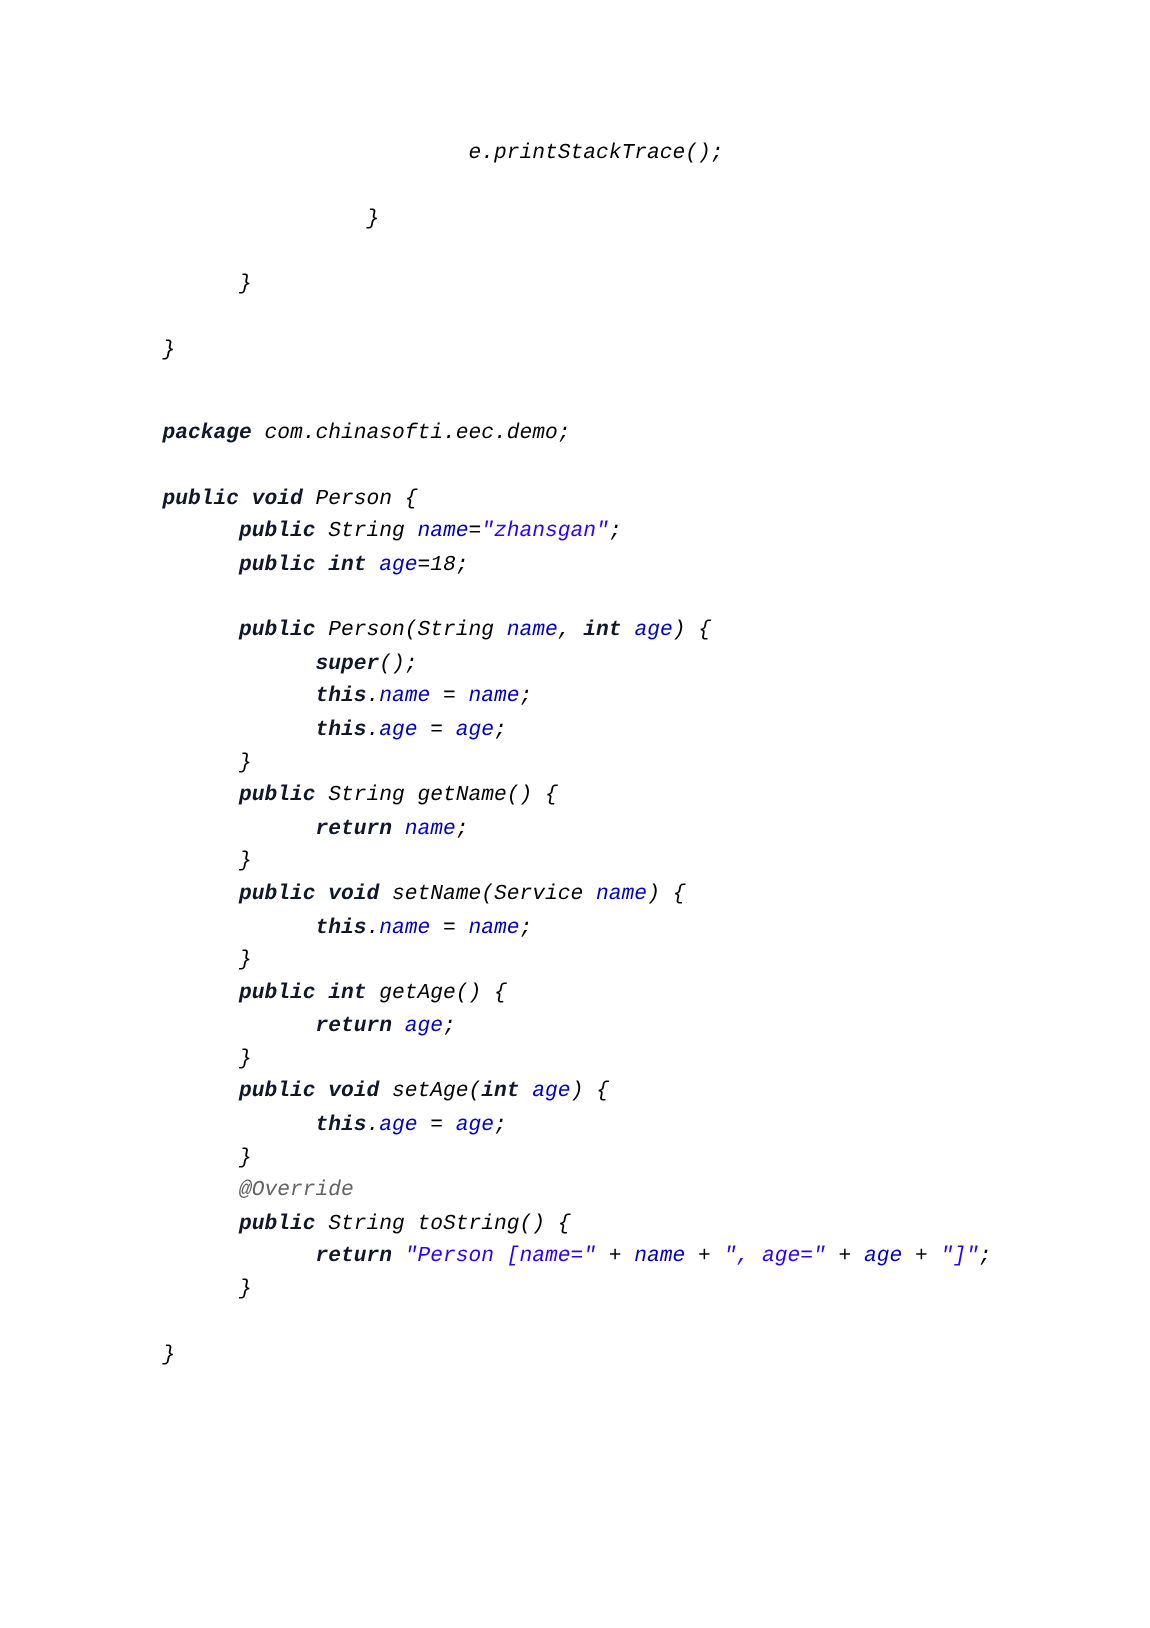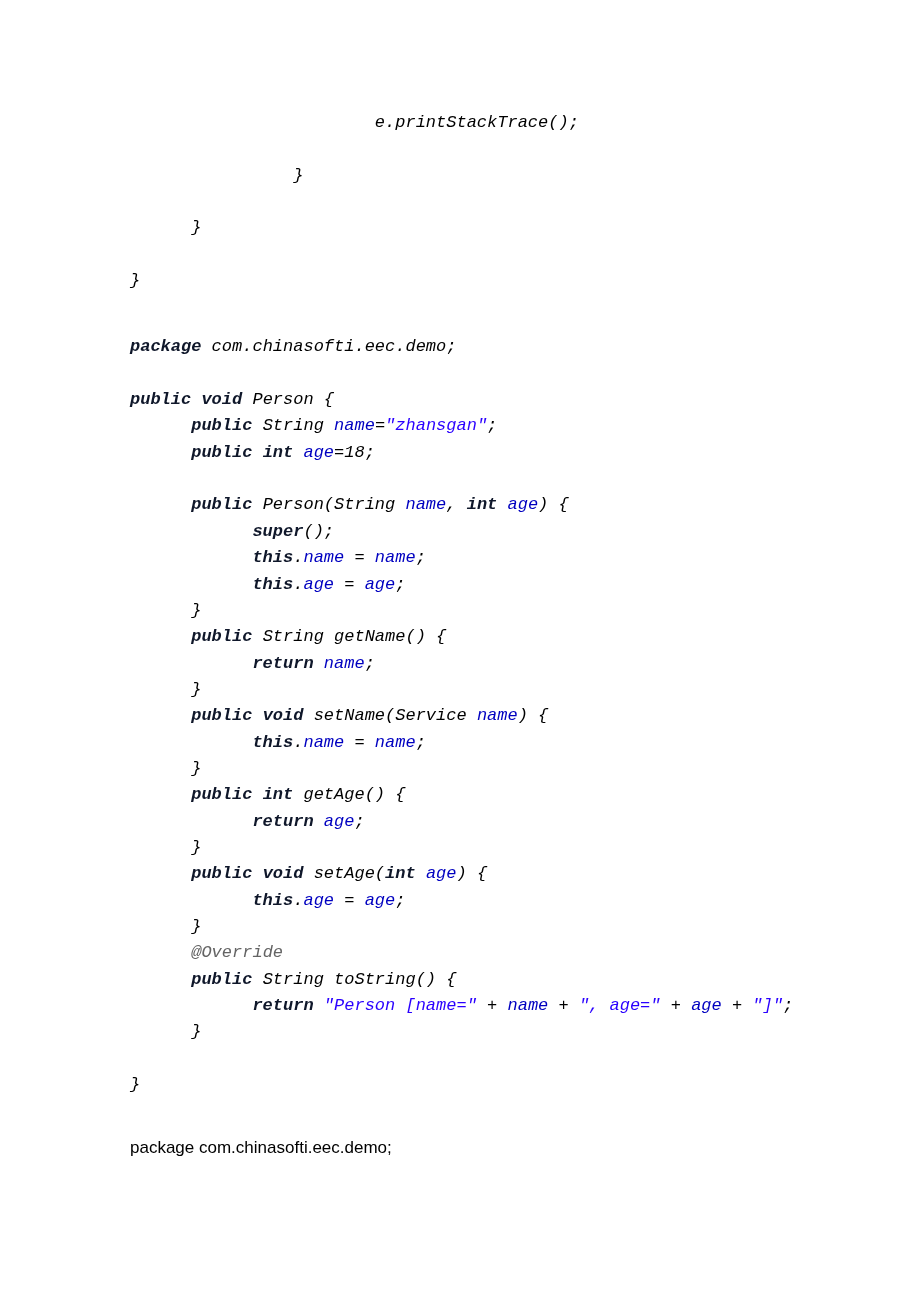--- a/index.html
+++ b/index.html
@@ -81,15 +81,14 @@
       }
       <span class="ann">@Override</span>
       <span class="kw">public</span><span> String toString() {</span>
             <span class="kw">return</span> <span class="str">"Person [name="</span><span> + </span><span class="fld">name</span><span> + </span><span class="str">", age="</span><span> + </span><span class="fld">age</span><span> + </span><span class="str">"]"</span><span>;</span>
 <span>      }</span>
 
 <span>}</span></div>
 
 
 
-  <p class="plain-para">package com.chinasofti.eec.demo;</p>
 
 </div>
 
 </body></html>

